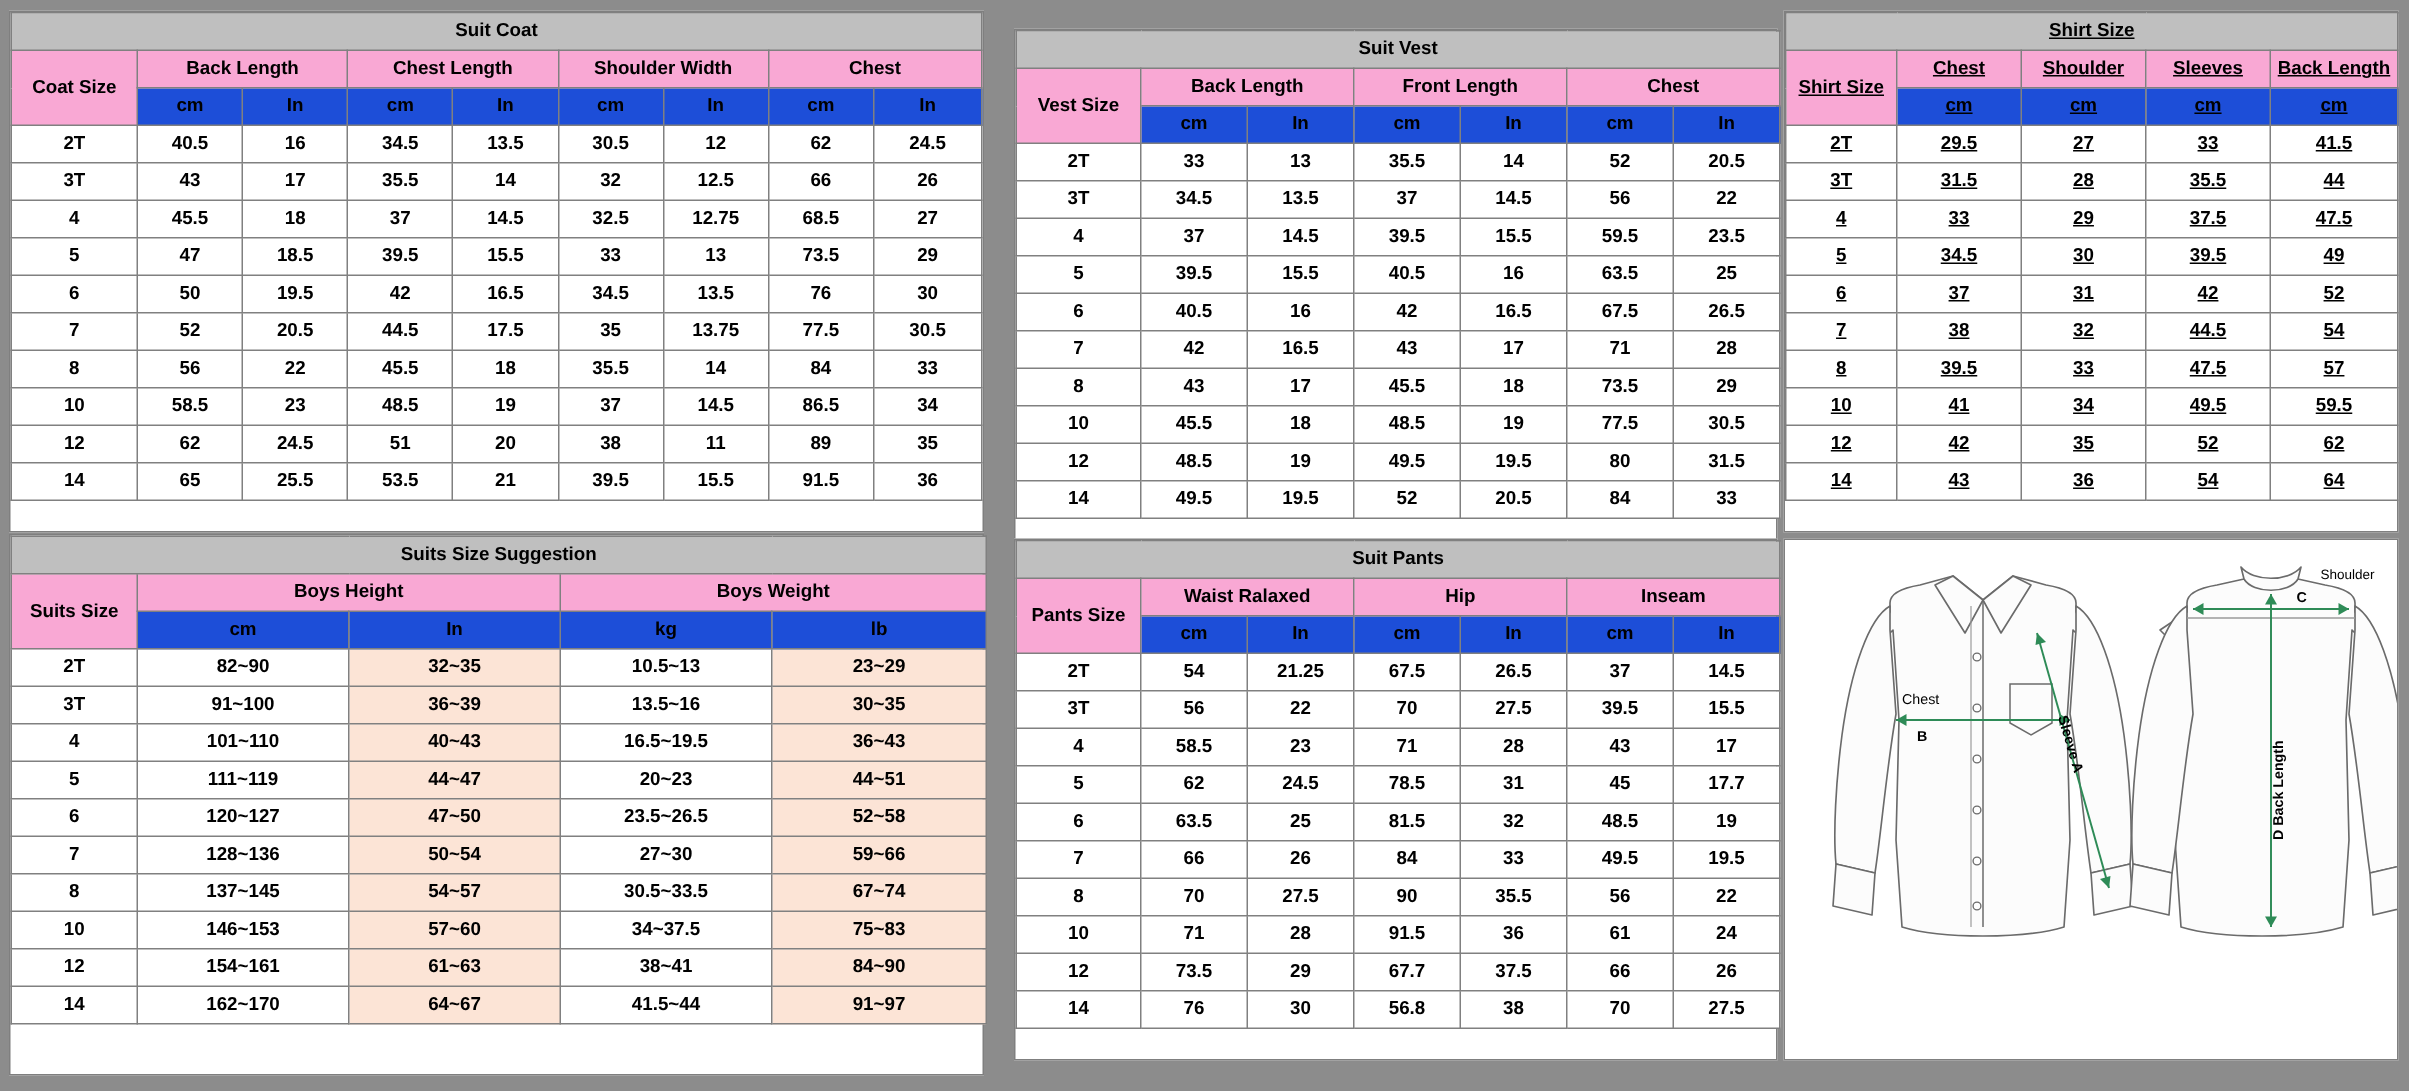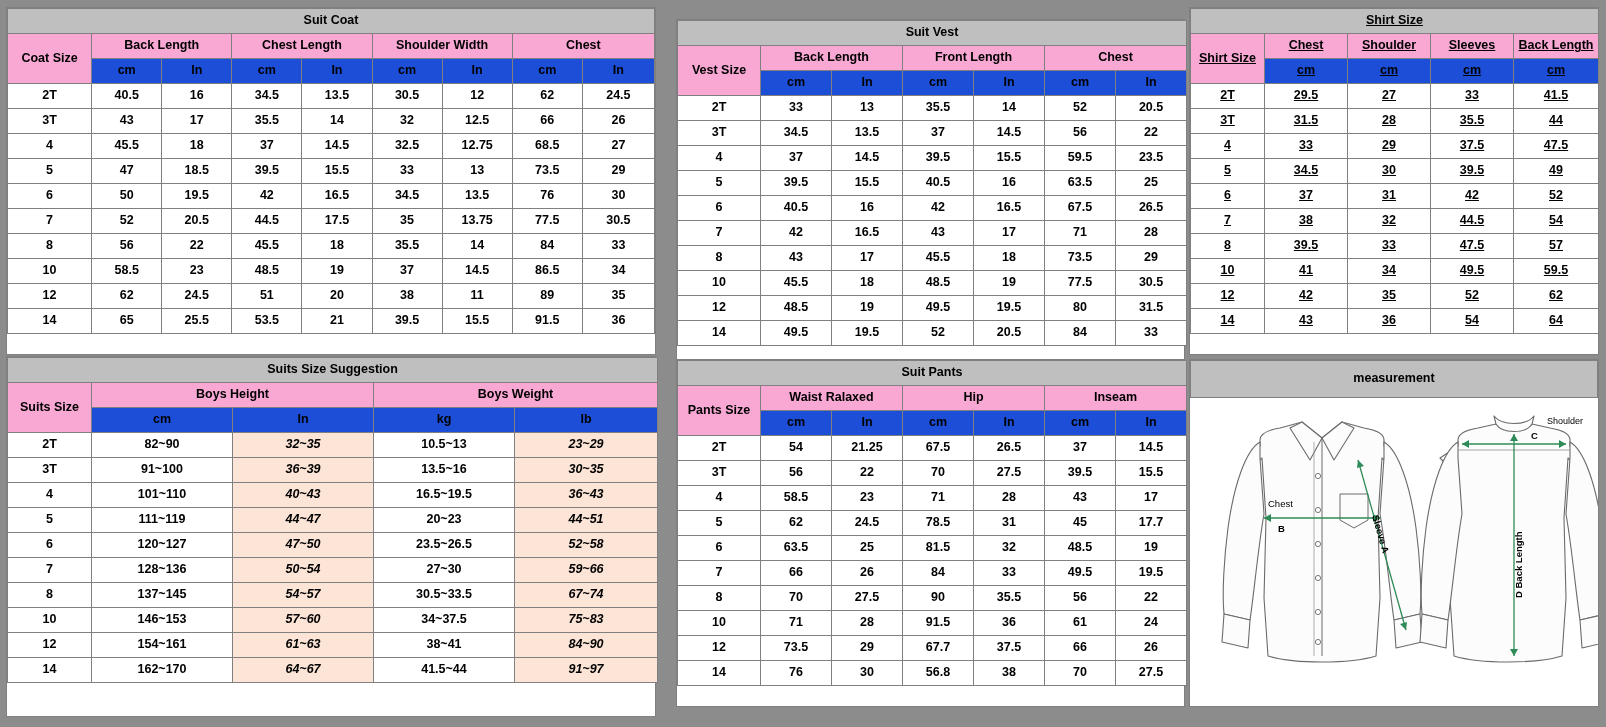--- a/index.html
+++ b/index.html
@@ -46,21 +46,21 @@
   .hdr td {
     background: #f9a8d4;
     font-weight: bold;
     margin-top: 44px;
   }
   .hdr2 td {
     background: #1d4ed8;
     font-weight: bold;
   }
   .body-cell { background: #ffffff; }
-  .peach { background: #fce4d6; font-style: italic; }
+  .peach { background: #fce4d6; }
   .measure-title td {
     background: #bfbfbf;
     font-weight: bold;
     font-size: 13px;
     height: 38px;
   }
   .measure-body {
     background: #ffffff;
     width: 100%;
     height: 100%;
@@ -659,27 +659,20 @@
         <td class="body-cell">43</td>
         <td class="body-cell">36</td>
         <td class="body-cell">54</td>
         <td class="body-cell">64</td>
       </tr>
     </tbody>
       </table>
   </div>
 
   <div class="panel" style="left:1189px; top:359px; width:410px; height:348px; padding:0;">
-    <table class="sz" style="height:38px;">
-      <tbody>
-          <tr class="measure-title">
-        <td>measurement</td>
-      </tr>
-    </tbody>
-      </table>
     <div class="measure-body" style="height:308px;">
       <svg class="shirtdraw" width="408" height="308" viewBox="0 0 408 308">
         <rect x="0" y="0" width="408" height="308" fill="#ffffff"></rect>
 
         <g fill="#fcfcfc" stroke="#6b6b6b" stroke-width="1.1" stroke-linejoin="round">
 
           <path d="M70 48 L70 42 C70 36 78 32 90 30 L112 24 L132 40 L152 24 L174 30 C186 32 194 36 194 42 L194 48
                    L200 60 L196 64 L192 60 L188 120 L190 200 L186 258 C160 266 104 266 78 258 L74 200 L76 120 L72 60
                    L68 64 L64 60 Z"></path>
         </g>

